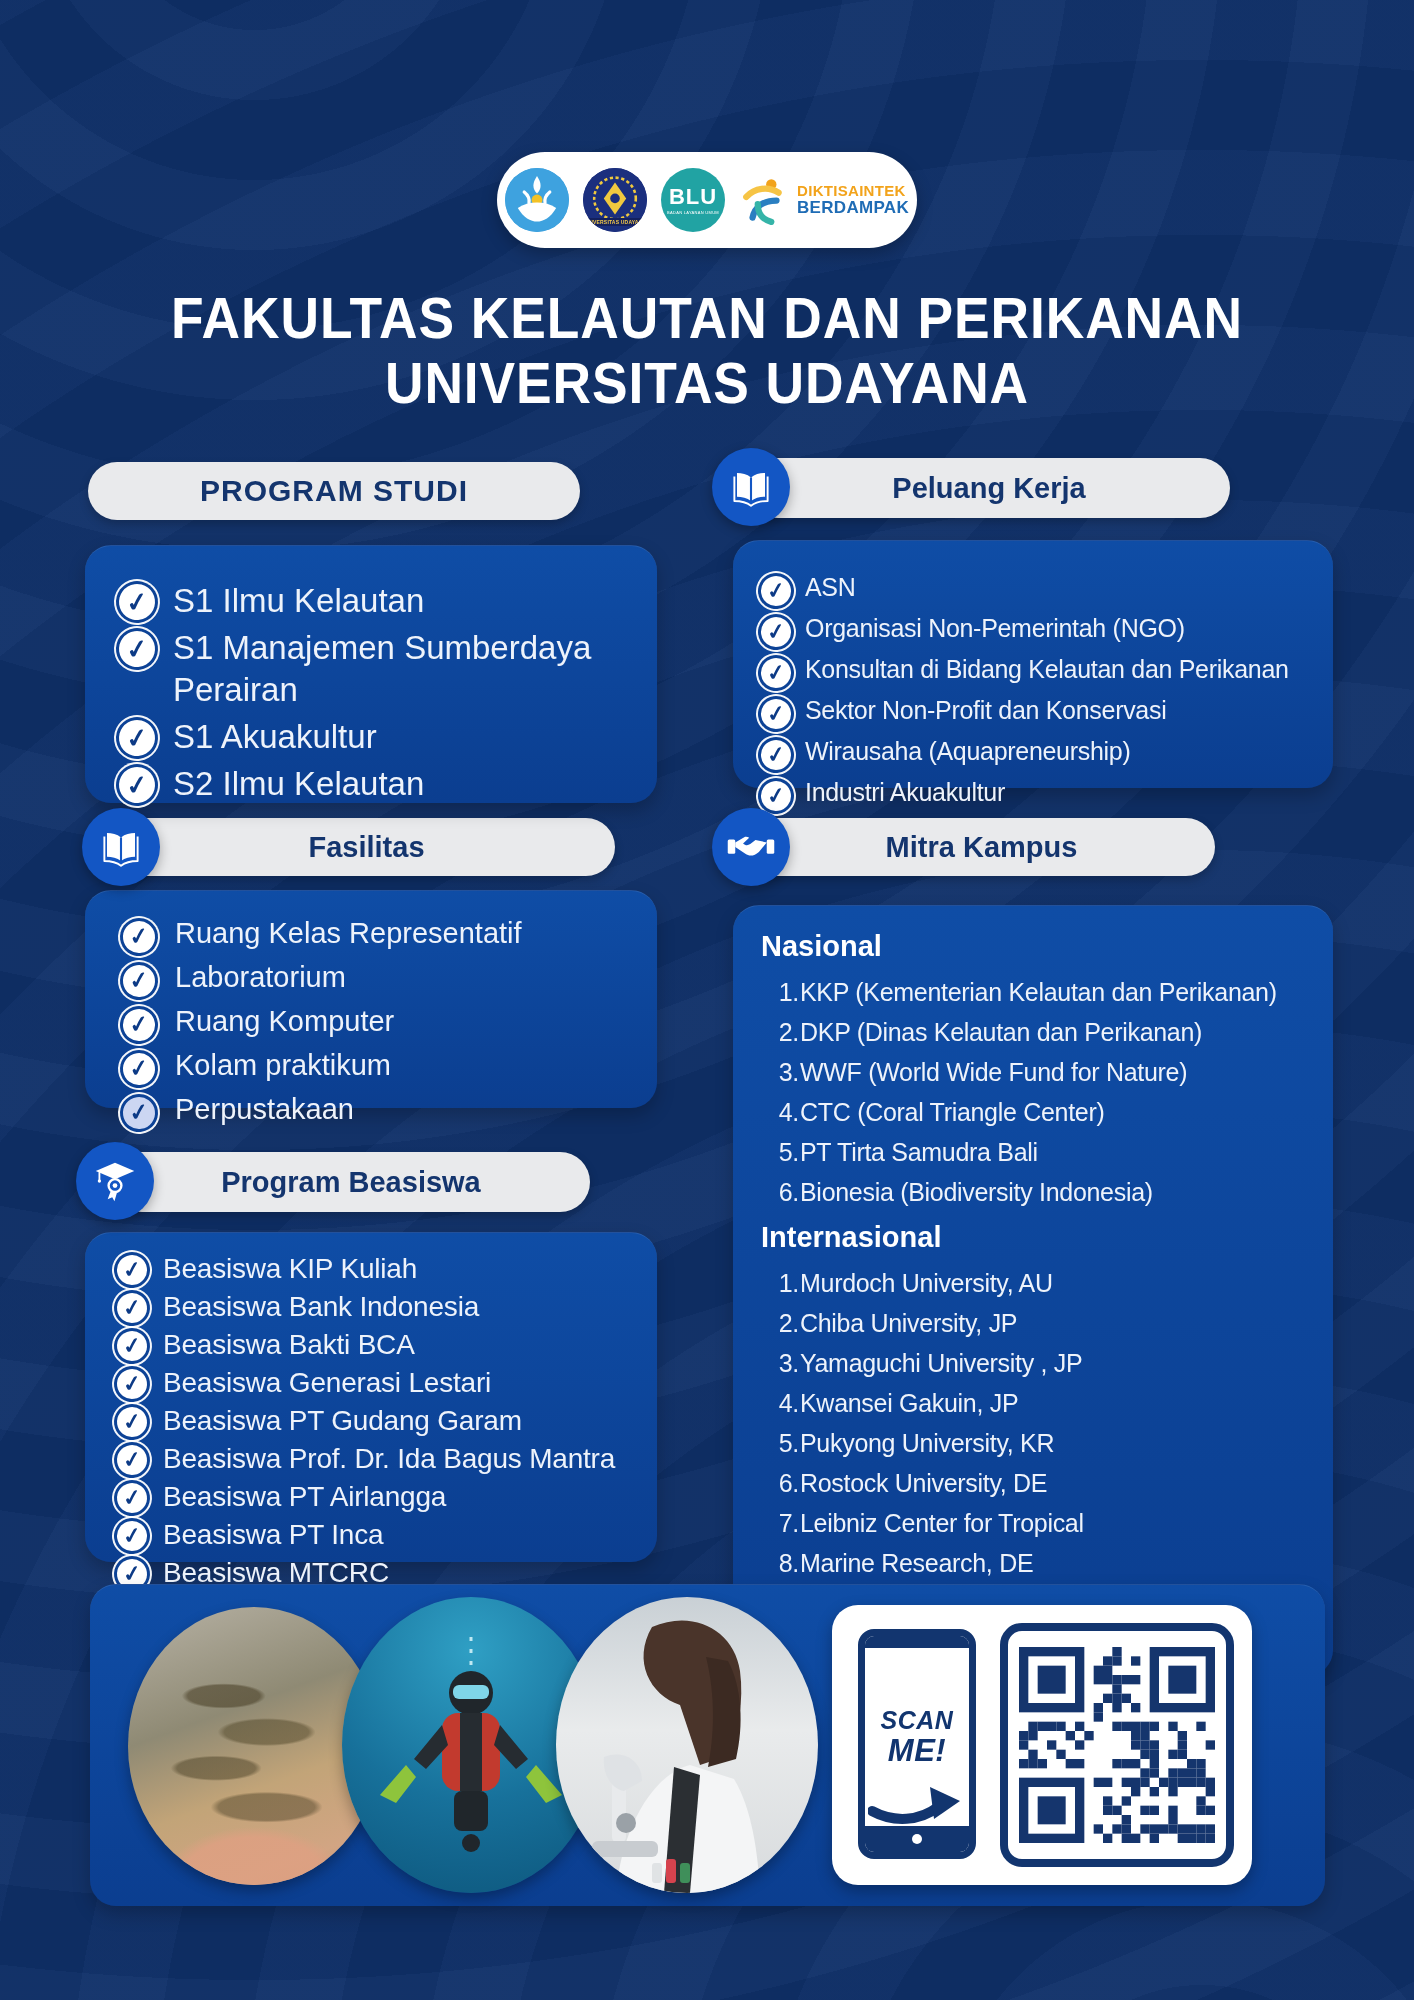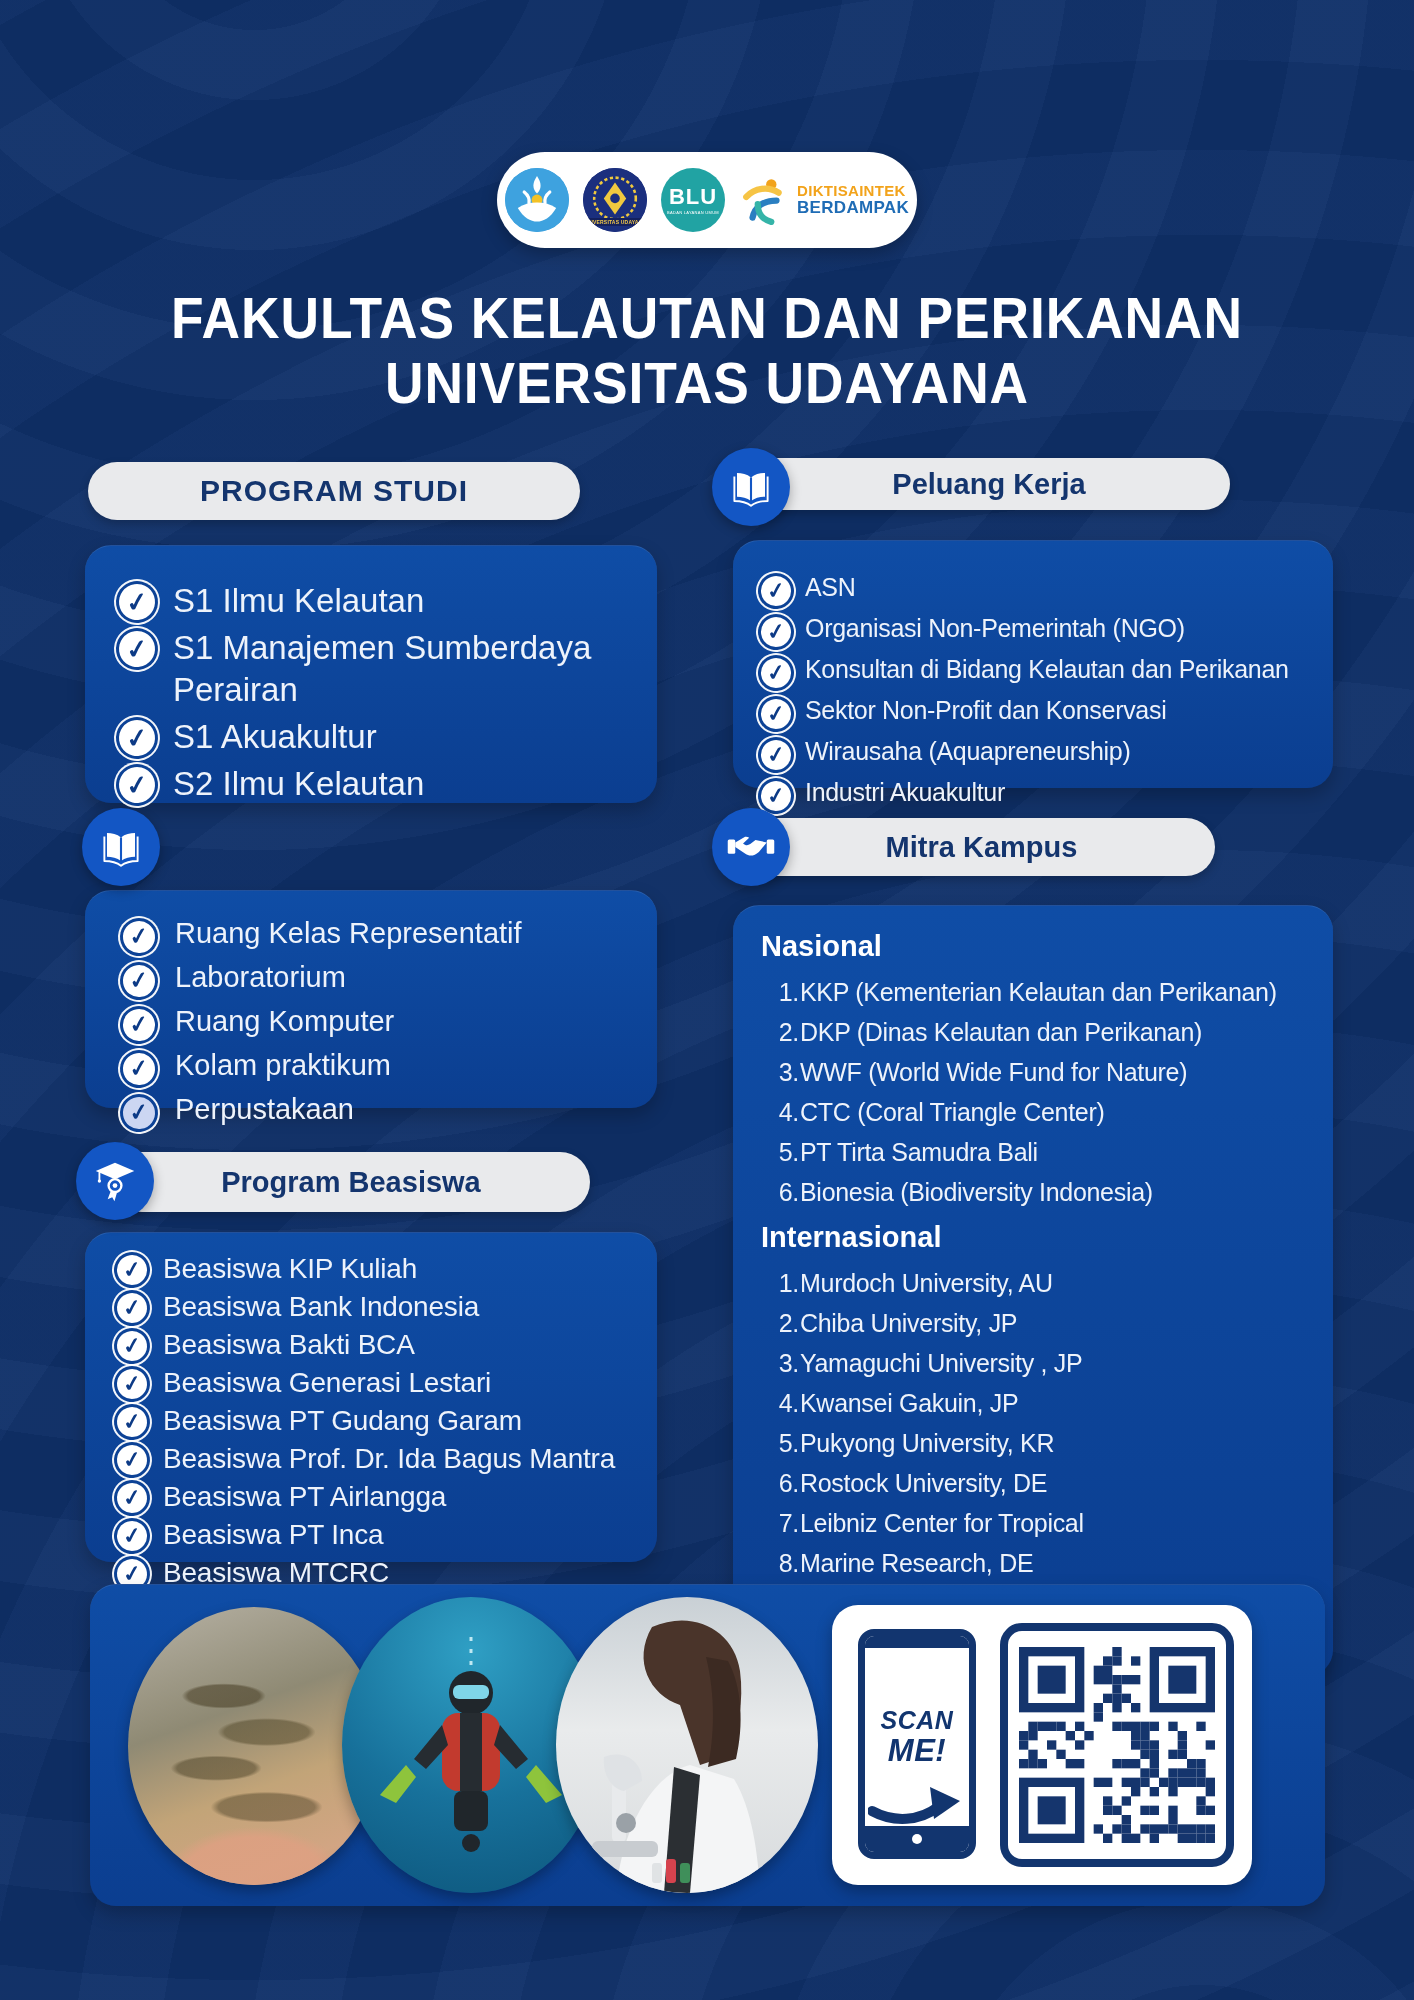--- a/index.html
+++ b/index.html
@@ -32,21 +32,21 @@
   .title{position:absolute;top:286px;left:0;width:100%;text-align:center;color:#ffffff;
     font-weight:700;font-size:58px;line-height:1.12;letter-spacing:1px;transform:scaleX(0.92);}
 
   
   .pill{position:absolute;background:#e9eaec;border-radius:32px;display:flex;align-items:center;justify-content:center;
     color:#14356e;font-weight:700;box-shadow:0 4px 10px rgba(0,0,0,0.22);}
   .icon-circle{position:absolute;width:78px;height:78px;border-radius:50%;background:#1356c4;
     display:flex;align-items:center;justify-content:center;box-shadow:0 4px 12px rgba(0,0,0,0.3);z-index:2;}
 
   #pill-program{left:88px;top:462px;width:492px;height:58px;font-size:30px;letter-spacing:1px;}
-  #pill-peluang{left:748px;top:458px;width:482px;height:52px;font-size:29px;}
+  #pill-peluang{left:748px;top:458px;width:482px;height:60px;font-size:29px;}
   #pill-fasilitas{left:118px;top:818px;width:497px;height:58px;font-size:29px;}
   #pill-mitra{left:748px;top:818px;width:467px;height:58px;font-size:29px;}
   #pill-beasiswa{left:112px;top:1152px;width:478px;height:60px;font-size:29px;}
   #ic-peluang{left:712px;top:448px;}
   #ic-fasilitas{left:82px;top:808px;}
   #ic-mitra{left:712px;top:808px;}
   #ic-beasiswa{left:76px;top:1142px;}
 
   
   .card{position:absolute;border-radius:26px;box-sizing:border-box;
@@ -172,20 +172,21 @@
   </div>
   <div class="pill" id="pill-peluang">Peluang Kerja</div>
 
   <div class="icon-circle" id="ic-fasilitas">
     <svg viewBox="0 0 48 48" width="42" height="42">
       <path d="M24 13c-4.5-3.8-10.5-5-16-5v27c5.5 0 11.5 1.2 16 5 4.5-3.8 10.5-5 16-5V8c-5.5 0-11.5 1.2-16 5z" fill="#ffffff"></path>
       <path d="M24 13v27" stroke="#1356c4" stroke-width="2.4"></path>
       <path d="M5 12v28c7 0 14 1.5 19 5.5 5-4 12-5.5 19-5.5V12" fill="none" stroke="#ffffff" stroke-width="2.2" stroke-linejoin="round"></path>
     </svg>
   </div>
+  <div class="pill" id="pill-fasilitas">Fasilitas</div>
 
   <div class="icon-circle" id="ic-mitra">
     <svg viewBox="0 0 64 44" width="48" height="34">
       <g fill="#ffffff">
         <rect x="1" y="12" width="10" height="19" rx="2"></rect>
         <rect x="53" y="12" width="10" height="19" rx="2"></rect>
         <path d="M11 16l12-7c2.2-1.2 4.5-.4 6.6.8l-8.2 7.4c3.2 3 6.4 3 9.6.8l7-5.5 15 3.5-10.5 12.5c-6 5.5-12.5 6.5-18 2.5L11 22z"></path>
       </g>
     </svg>
   </div>

